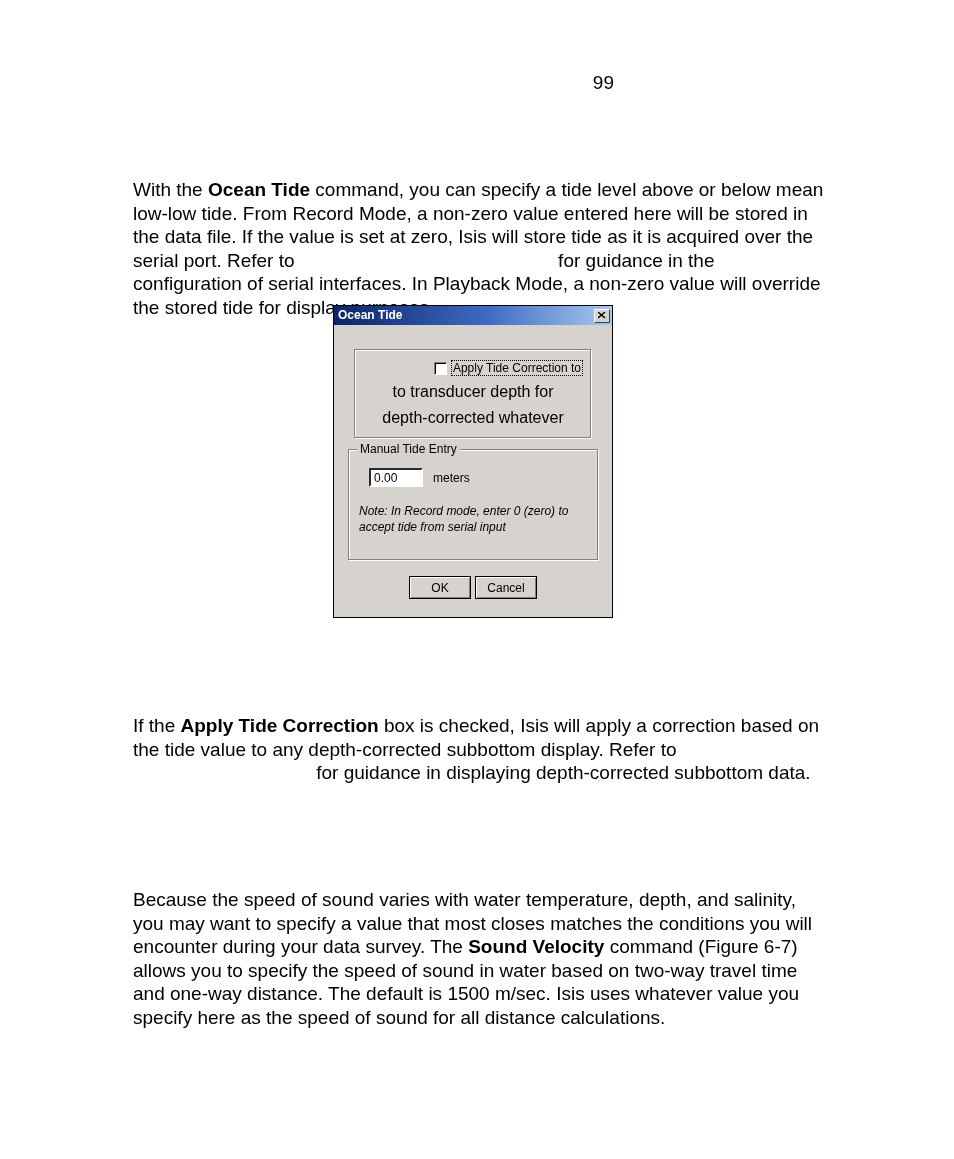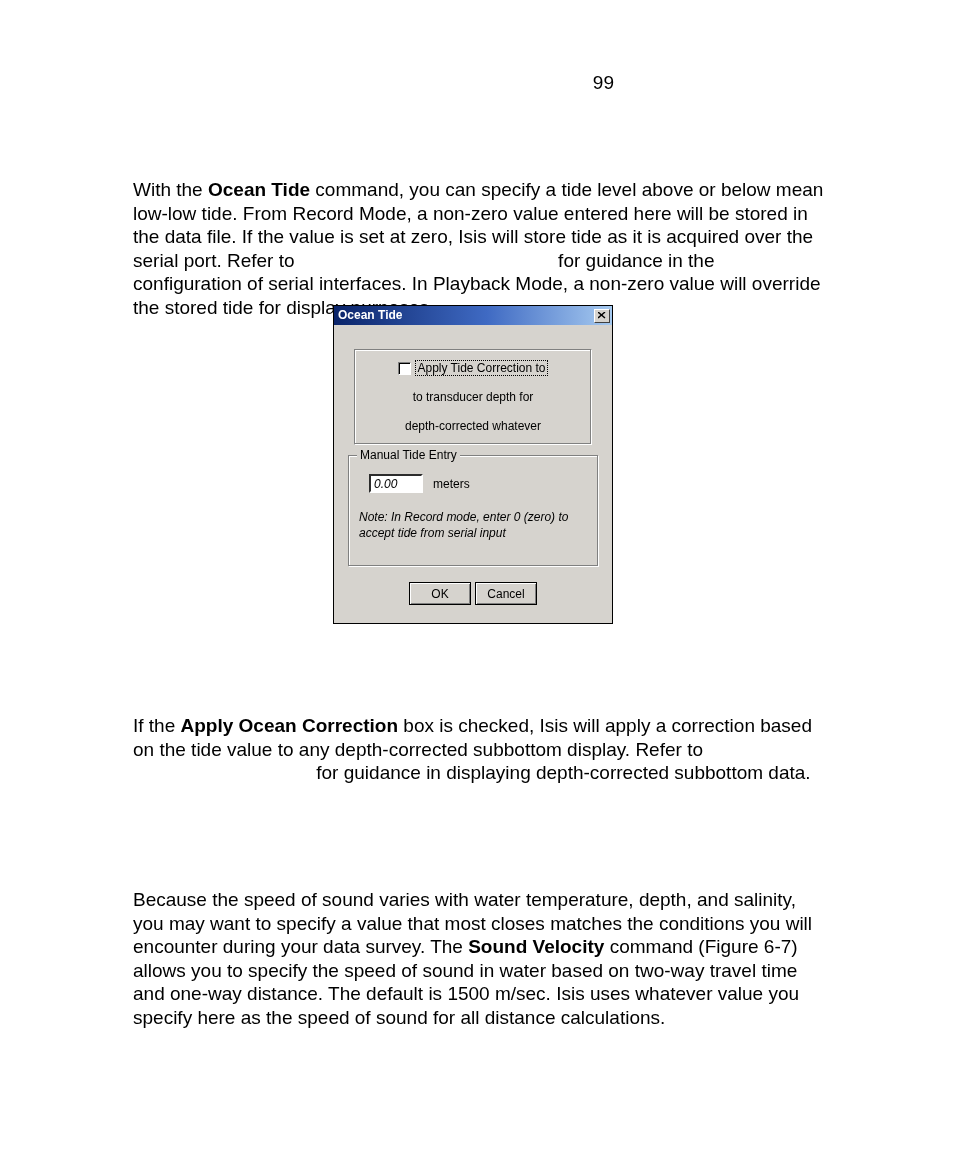--- a/index.html
+++ b/index.html
@@ -88,42 +88,42 @@
     border-right-color: #fff;
     border-bottom-color: #fff;
     box-shadow: inset -1px -1px 0 #808080, inset 1px 1px 0 #fff;
     padding: 10px 8px;
     margin: 16px 10px 10px 10px;
     text-align: center;
   }
   .top-box .row1 {
     display: flex;
     align-items: center;
-    justify-content: center;
+    justify-content: flex-end;
     gap: 4px;
   }
   .chk {
     width: 13px;
     height: 13px;
     background: #fff;
     border: 1px solid #808080;
     border-right-color: #fff;
     border-bottom-color: #fff;
     box-shadow: inset 1px 1px 0 #000;
     box-sizing: border-box;
     cursor: default;
   }
   .focus-label {
     border: 1px dotted #000;
     padding: 0 1px;
     font-size: 12px;
   }
   .sub-label {
-    font-size: 12px;
-    margin-top: 14px;
+    font-size: 16px;
+    margin-top: 6px;
     line-height: 1.25;
   }
 
   .groupbox {
     position: relative;
     border: 1px solid #808080;
     box-shadow: 1px 1px 0 #fff, inset 1px 1px 0 #fff;
     margin: 8px 4px 0 4px;
     padding: 18px 10px 24px 10px;
   }
@@ -145,21 +145,20 @@
     width: 54px;
     height: 19px;
     background: #fff;
     border: 2px inset #fff;
     border-top-color: #808080;
     border-left-color: #808080;
     box-sizing: border-box;
     font-size: 12px;
     padding: 1px 3px;
     font-family: Tahoma, "MS Sans Serif", Arial, sans-serif;
-    font-style: italic;
   }
   .unit {
     font-size: 12px;
   }
   .explain {
     font-size: 12px;
     margin-top: 18px;
     line-height: 1.4;
   }
   .note {
@@ -231,19 +230,19 @@
       </div>
 
       <div class="button-row">
         <div class="win-btn">OK</div>
         <div class="win-btn">Cancel</div>
       </div>
     </div>
   </div>
 
   <div class="body-text p2">
-    <span>If the </span><span class="bold">Apply Ocean Correction</span><span> box is checked, Isis will apply a correction based on the tide value to any depth-corrected subbottom display. Refer to </span><br><span style="display:inline-block;width:178px;"></span><span> for guidance in displaying depth-corrected subbottom data.</span>
+    <span>If the </span><span class="bold">Apply Tide Correction</span><span> box is checked, Isis will apply a correction based on the tide value to any depth-corrected subbottom display. Refer to </span><br><span style="display:inline-block;width:178px;"></span><span> for guidance in displaying depth-corrected subbottom data.</span>
   </div>
 
   <div class="body-text p3">
     <span>Because the speed of sound varies with water temperature, depth, and salinity, you may want to specify a value that most closes matches the conditions you will encounter during your data survey. The </span><span class="bold">Sound Velocity</span><span> command (Figure 6-7) allows you to specify the speed of sound in water based on two-way travel time and one-way distance. The default is 1500 m/sec. Isis uses whatever value you specify here as the speed of sound for all distance calculations.</span>
   </div>
 </div>
 
 </body></html>

